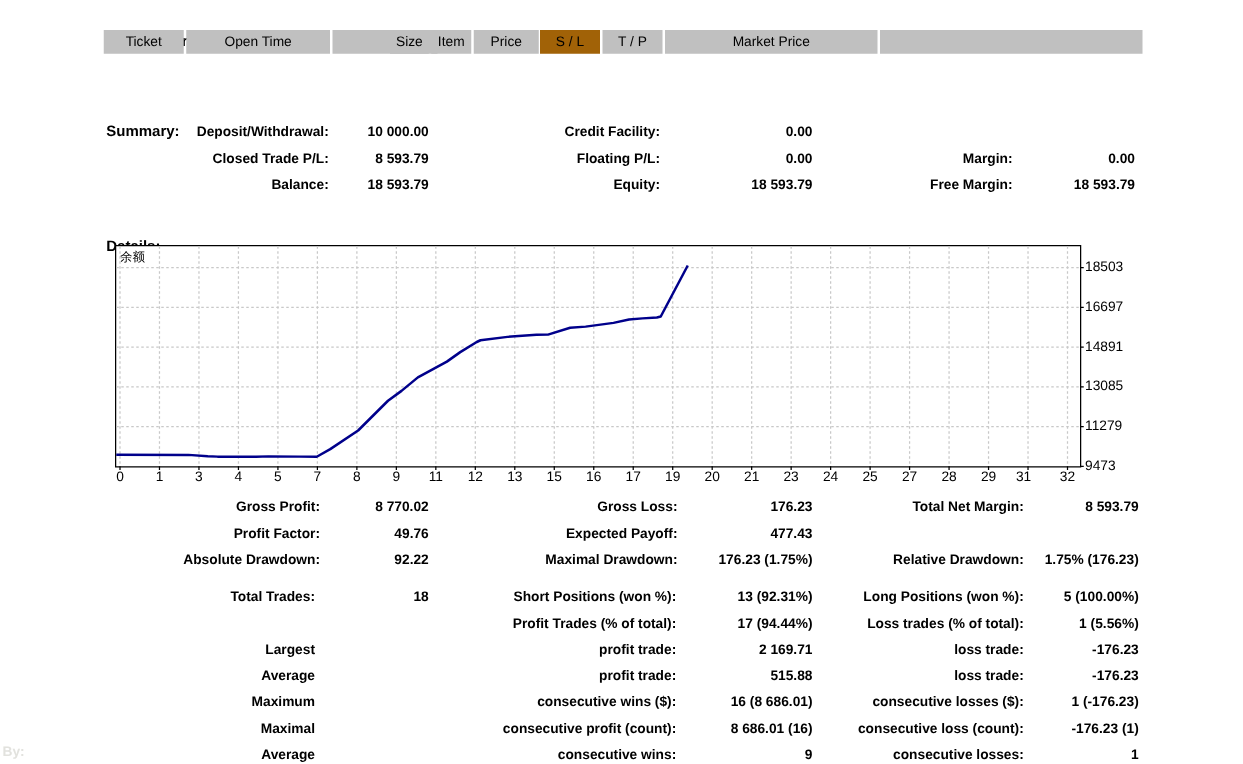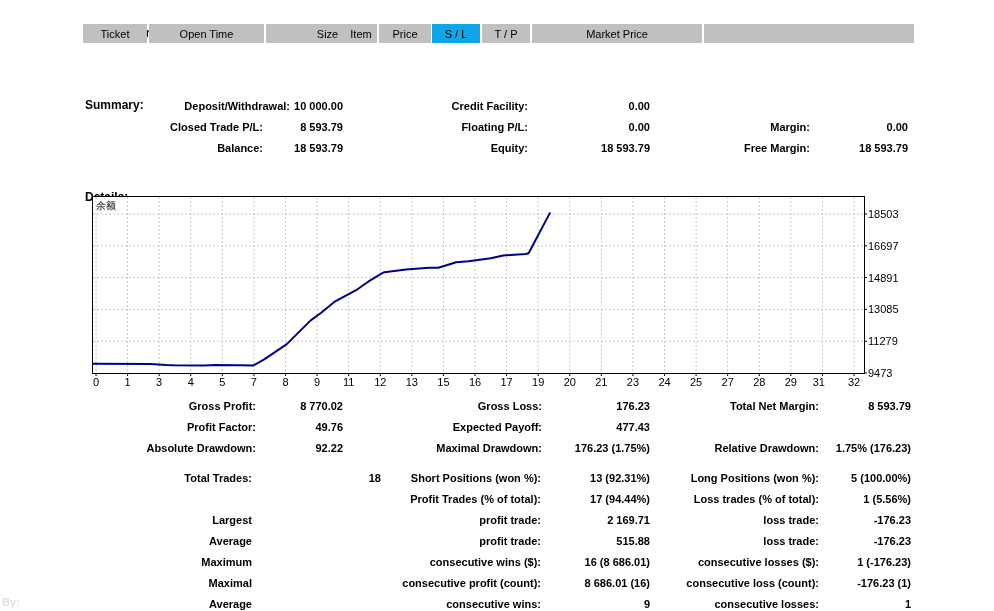--- a/index.html
+++ b/index.html
@@ -29,31 +29,31 @@
 
   <div class="section-title" style="top:6px;">Working Orders:</div>
 
   <div id="wo-header">
       <div class="hdr-cell" style="left: 83px; width: 64px; background: rgb(192, 192, 192);">Ticket</div>
       <div class="hdr-cell" style="left: 149px; width: 115px; background: rgb(192, 192, 192);">Open Time</div>
       <div class="hdr-cell" style="left: 266px; width: 44px; background: rgb(192, 192, 192); padding-left: 40px;">Type</div>
       <div class="hdr-cell" style="left: 312px; width: 31px; background: rgb(192, 192, 192);">Size</div>
       <div class="hdr-cell" style="left: 345px; width: 32px; background: rgb(192, 192, 192);">Item</div>
       <div class="hdr-cell" style="left: 379px; width: 52px; background: rgb(192, 192, 192);">Price</div>
-      <div class="hdr-cell" style="left: 432px; width: 48px; background: #0ea5e9;">S / L</div>
+      <div class="hdr-cell" style="left: 432px; width: 48px; background: #a16207;">S / L</div>
       <div class="hdr-cell" style="left: 482px; width: 48px; background: rgb(192, 192, 192);">T / P</div>
       <div class="hdr-cell" style="left: 532px; width: 170px; background: rgb(192, 192, 192);">Market Price</div>
       <div class="hdr-cell" style="left: 704px; width: 210px; background: rgb(192, 192, 192);"></div>
     </div>
 
 
   <div class="section-title" style="top:78px;">Summary:</div>
 
   <div id="summary-grid">
-      <div class="kv-label" style="top: 100px; right: 704px;">Deposit/Withdrawal:</div>
+      <div class="kv-label" style="top: 100px; right: 731px;">Deposit/Withdrawal:</div>
       <div class="kv-value" style="top: 100px; right: 651px;">10 000.00</div>
       <div class="kv-label" style="top: 100px; right: 466px;">Credit Facility:</div>
       <div class="kv-value" style="top: 100px; right: 344px;">0.00</div>
       <div class="kv-label" style="top: 121px; right: 731px;">Closed Trade P/L:</div>
       <div class="kv-value" style="top: 121px; right: 651px;">8 593.79</div>
       <div class="kv-label" style="top: 121px; right: 466px;">Floating P/L:</div>
       <div class="kv-value" style="top: 121px; right: 344px;">0.00</div>
       <div class="kv-label" style="top: 121px; right: 184px;">Margin:</div>
       <div class="kv-value" style="top: 121px; right: 86px;">0.00</div>
       <div class="kv-label" style="top: 142px; right: 731px;">Balance:</div>
@@ -179,21 +179,21 @@
       <div class="kv-label" style="top: 442px; right: 738px;">Absolute Drawdown:</div>
       <div class="kv-value" style="top: 442px; right: 651px;">92.22</div>
       <div class="kv-label" style="top: 442px; right: 452px;">Maximal Drawdown:</div>
       <div class="kv-value" style="top: 442px; right: 344px;">176.23 (1.75%)</div>
       <div class="kv-label" style="top: 442px; right: 175px;">Relative Drawdown:</div>
       <div class="kv-value" style="top: 442px; right: 83px;">1.75% (176.23)</div>
     </div>
 
   <div id="trades-grid">
       <div class="kv-label" style="top: 472px; right: 742px;">Total Trades:</div>
-      <div class="kv-value" style="top: 472px; right: 613px;">18</div>
+      <div class="kv-value" style="top: 472px; right: 651px;">18</div>
       <div class="kv-label" style="top: 472px; right: 453px;">Short Positions (won %):</div>
       <div class="kv-value" style="top: 472px; right: 344px;">13 (92.31%)</div>
       <div class="kv-label" style="top: 472px; right: 175px; padding-left: 20px;">Long Positions (won %):</div>
       <div class="kv-value" style="top: 472px; right: 83px;">5 (100.00%)</div>
       <div class="kv-label" style="top: 493px; right: 453px;">Profit Trades (% of total):</div>
       <div class="kv-value" style="top: 493px; right: 344px;">17 (94.44%)</div>
       <div class="kv-label" style="top: 493px; right: 175px;">Loss trades (% of total):</div>
       <div class="kv-value" style="top: 493px; right: 83px;">1 (5.56%)</div>
       <div class="kv-label" style="top: 514px; right: 742px;">Largest</div>
       <div class="kv-label" style="top: 514px; right: 453px;">profit trade:</div>

